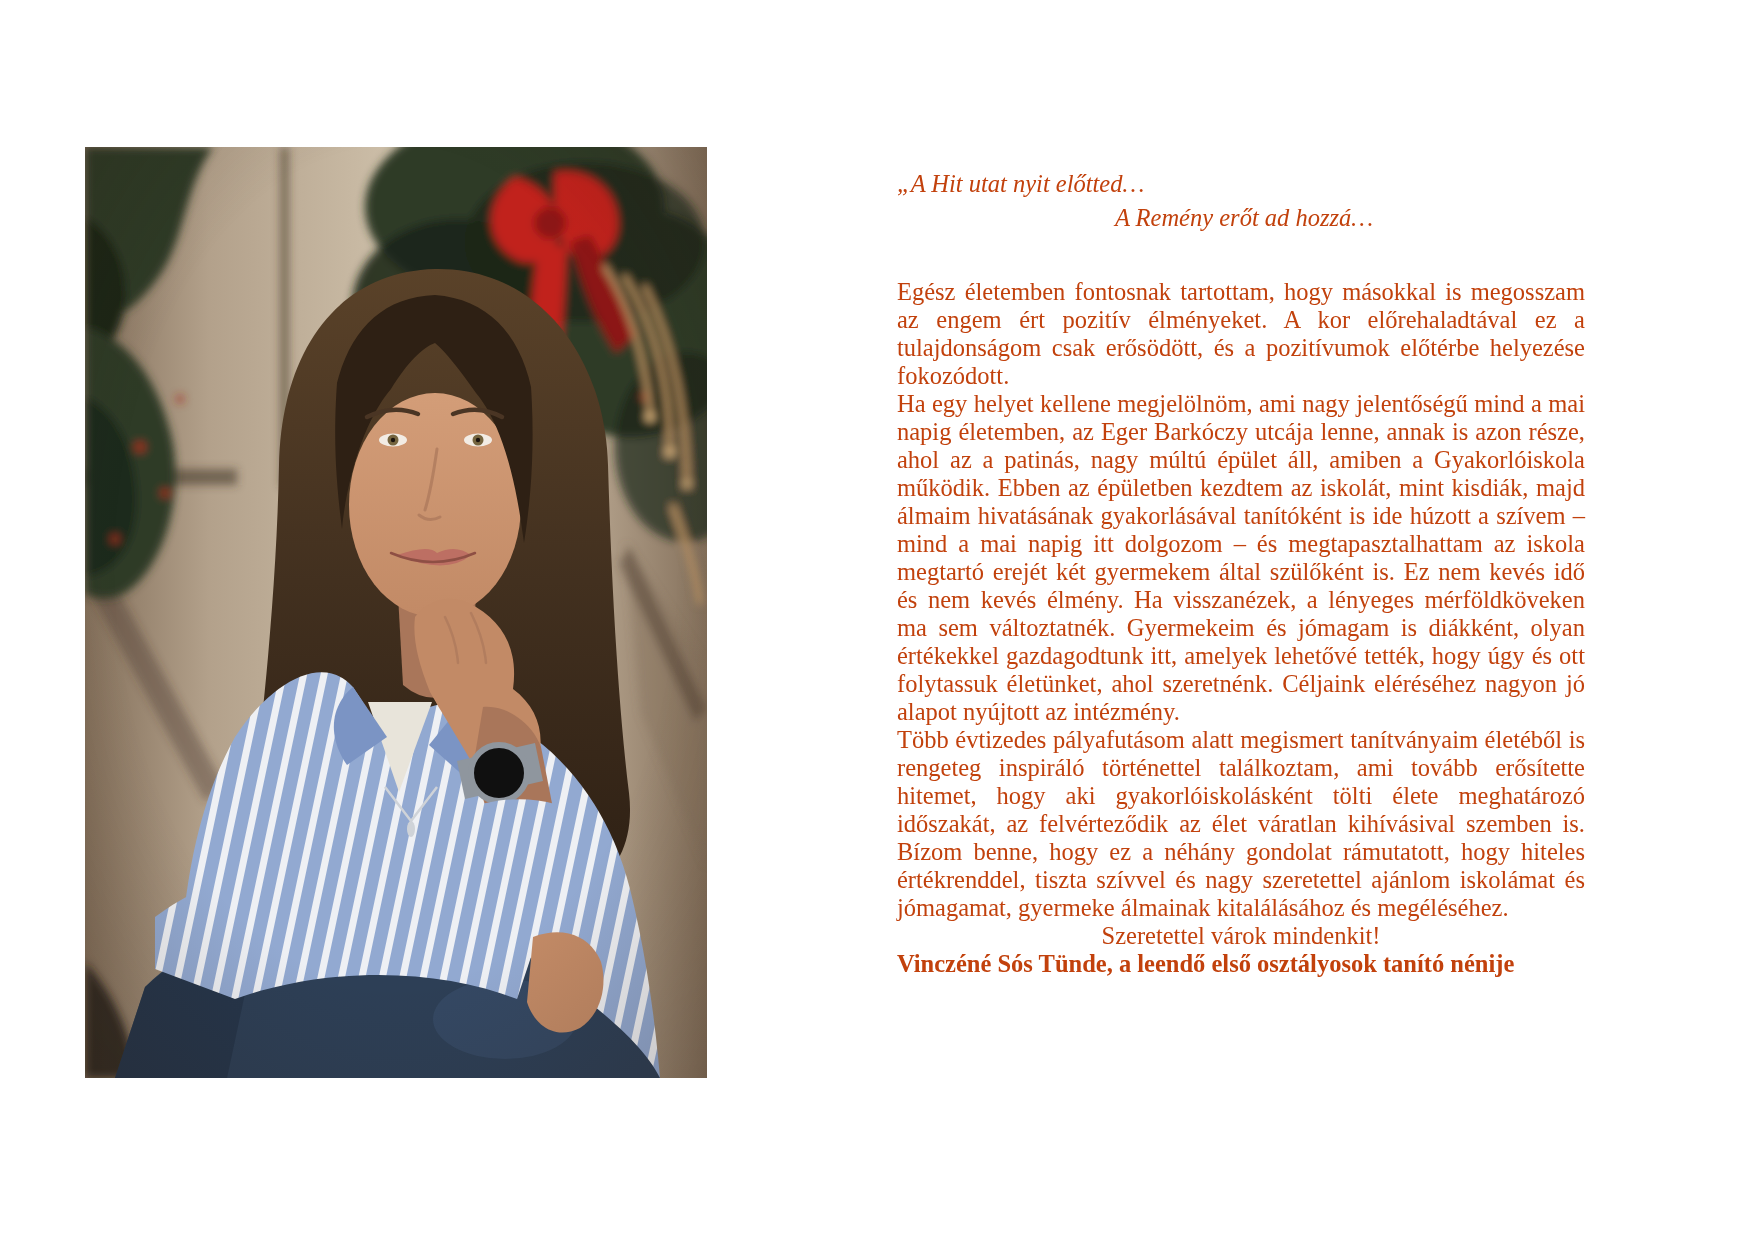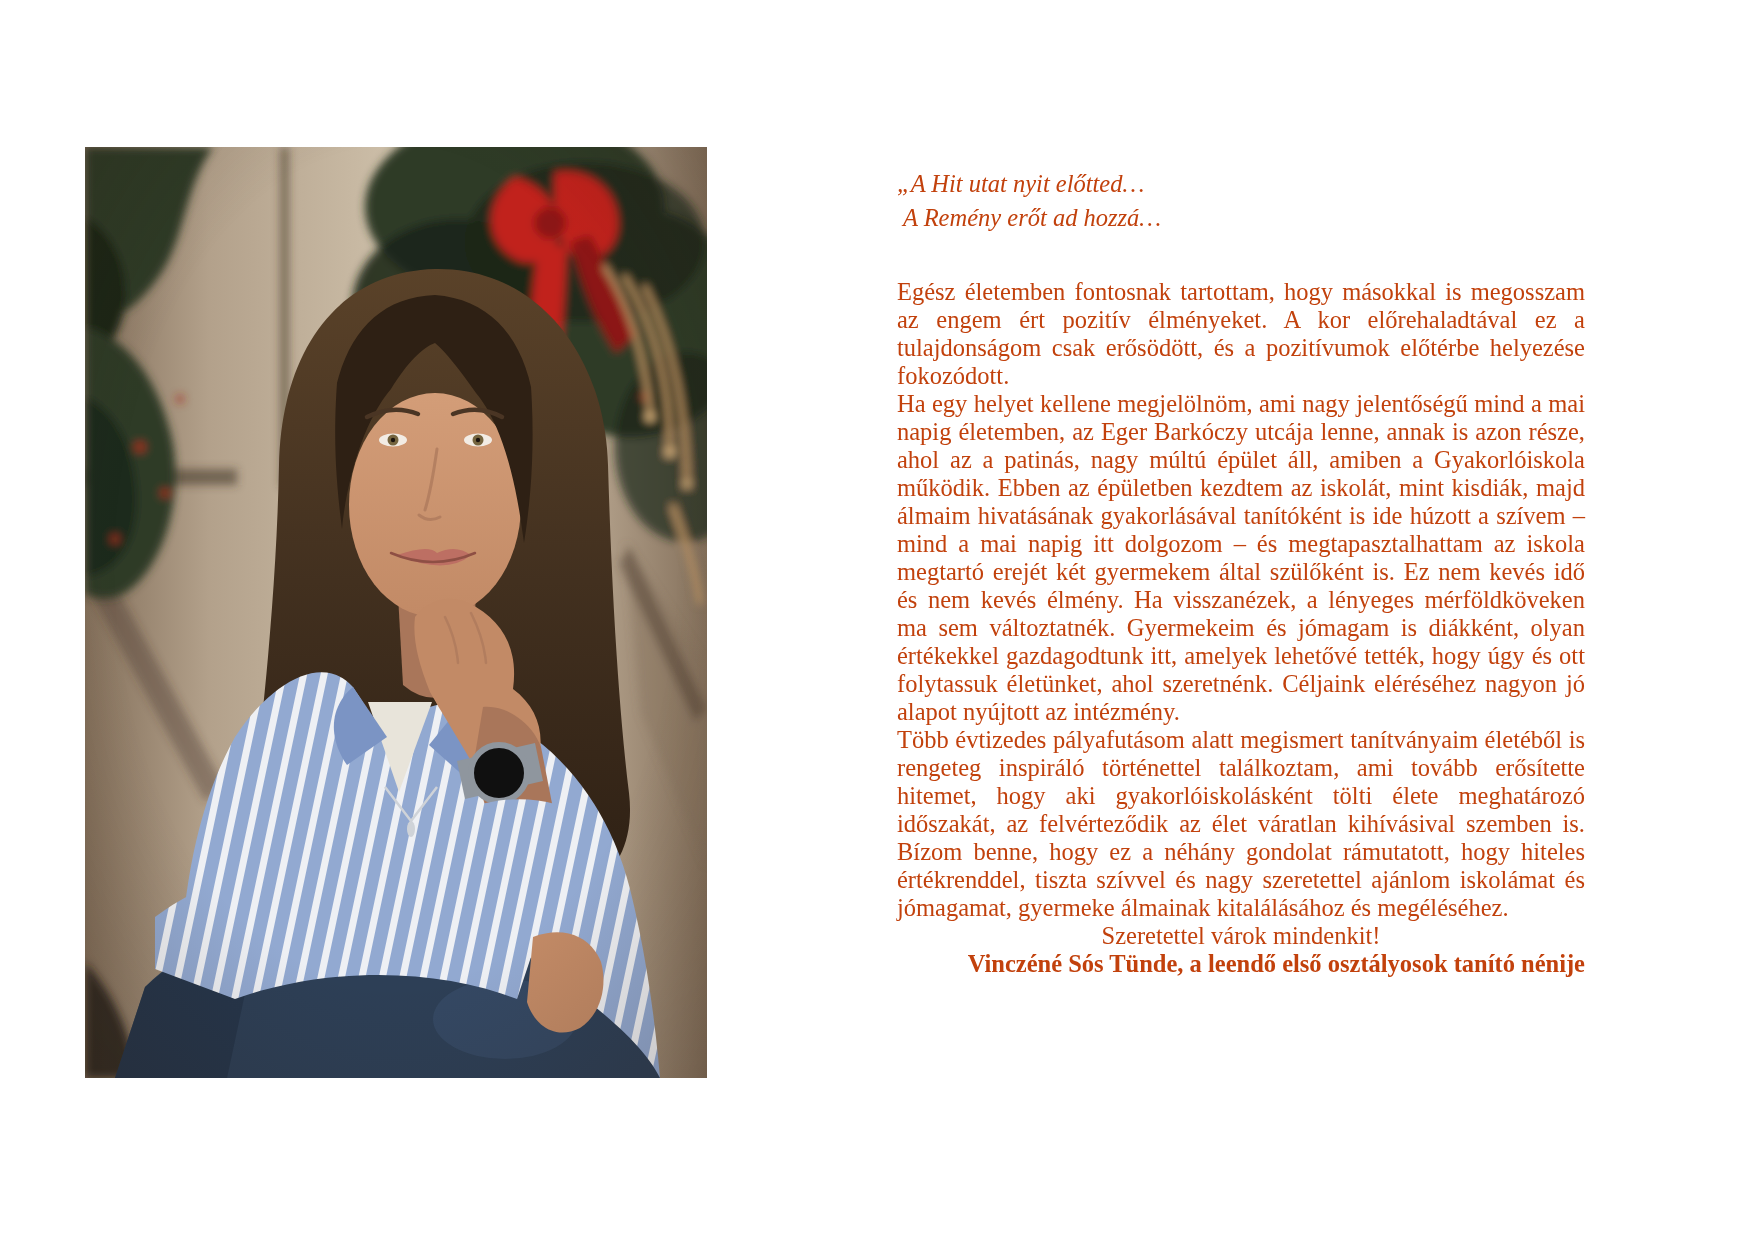--- a/index.html
+++ b/index.html
@@ -29,27 +29,27 @@
     color: #c2410c;
     margin-top: 24px;
   }
   .quote-block {
     font-style: italic;
     font-size: 24.5px;
     line-height: 33.6px;
     margin: 0 0 44px 0;
   }
   .quote-line { white-space: nowrap; }
-  .quote-line:nth-child(n+2) { padding-left: 6px; }
+  .quote-line:nth-child(n+2) { padding-left: 6px; text-align: center; }
 
   .paragraphs { font-size: 24.5px; line-height: 28px; }
   .paragraphs p { margin: 0; }
   p.para-justify { text-align: justify; }
   p.para-plain   { text-align: center; }
-  p.para-bold    { text-align: right; font-weight: bold; }
+  p.para-bold    { text-align: left; font-weight: bold; }
 </style>
 </head>
 <body>
 
 <div class="page">
 
   <div class="photo-frame">
     <svg viewBox="0 0 622 931" preserveAspectRatio="none" role="img" aria-label="Portrait of a smiling woman with shoulder-length brown hair, chin resting on her hand, wearing a blue and white striped shirt, a wristwatch and jeans, in front of a rustic wooden wall decorated with green fir wreaths and a red Christmas bow">
       <defs>
         <linearGradient id="bgGrad" x1="0" y1="0" x2="1" y2="0">

